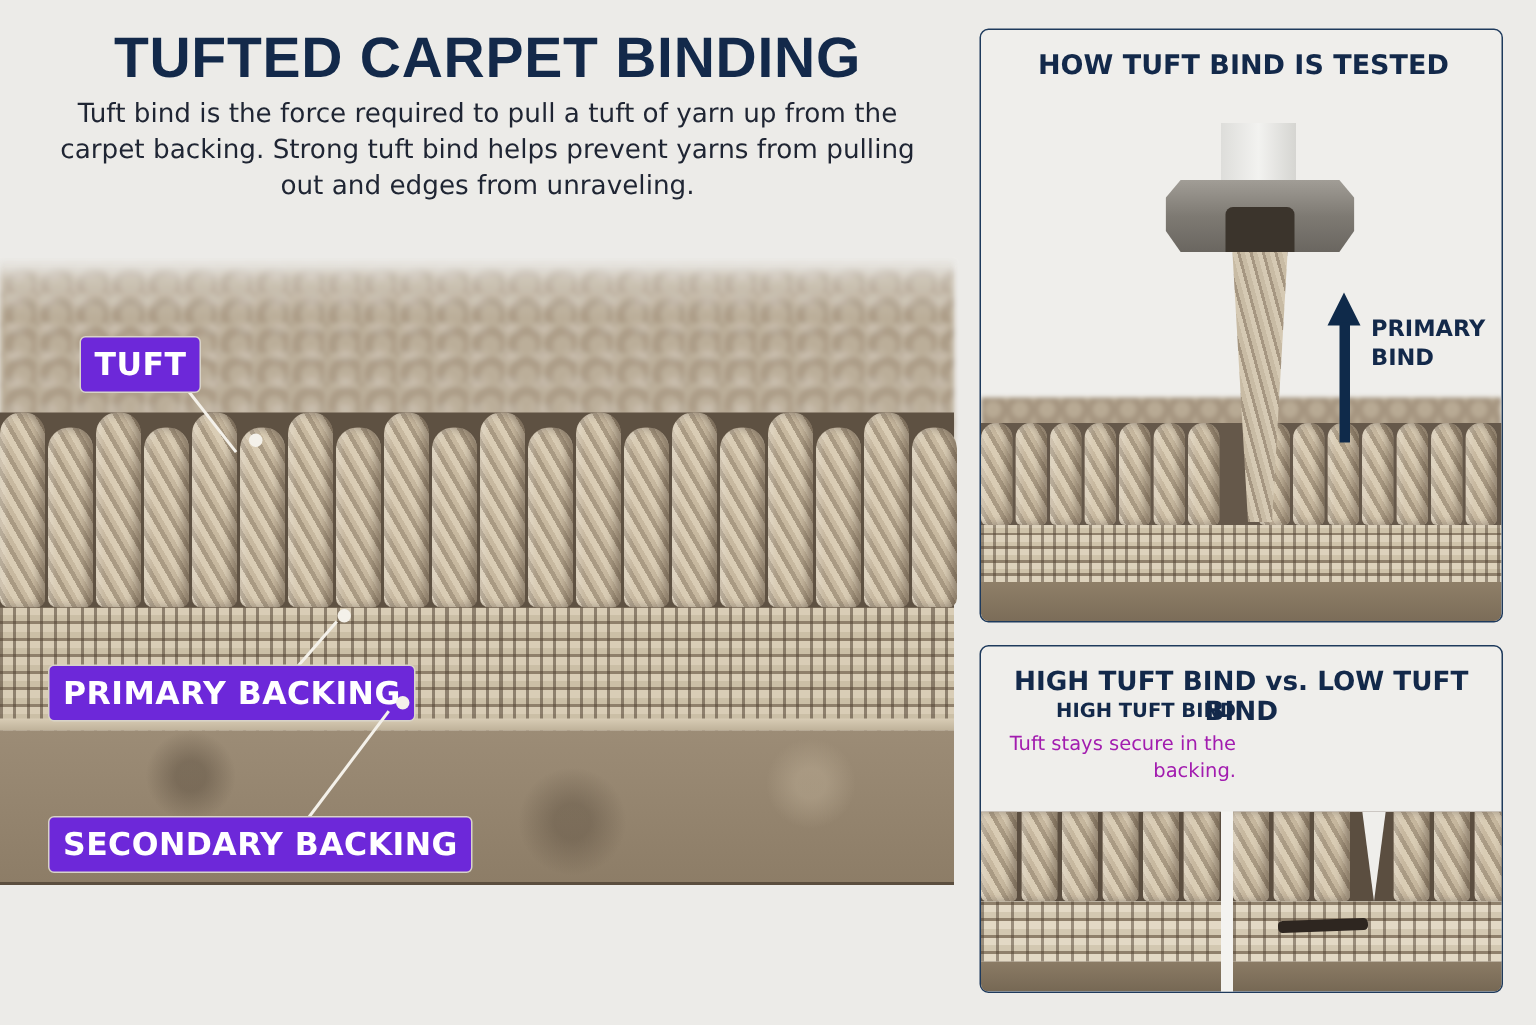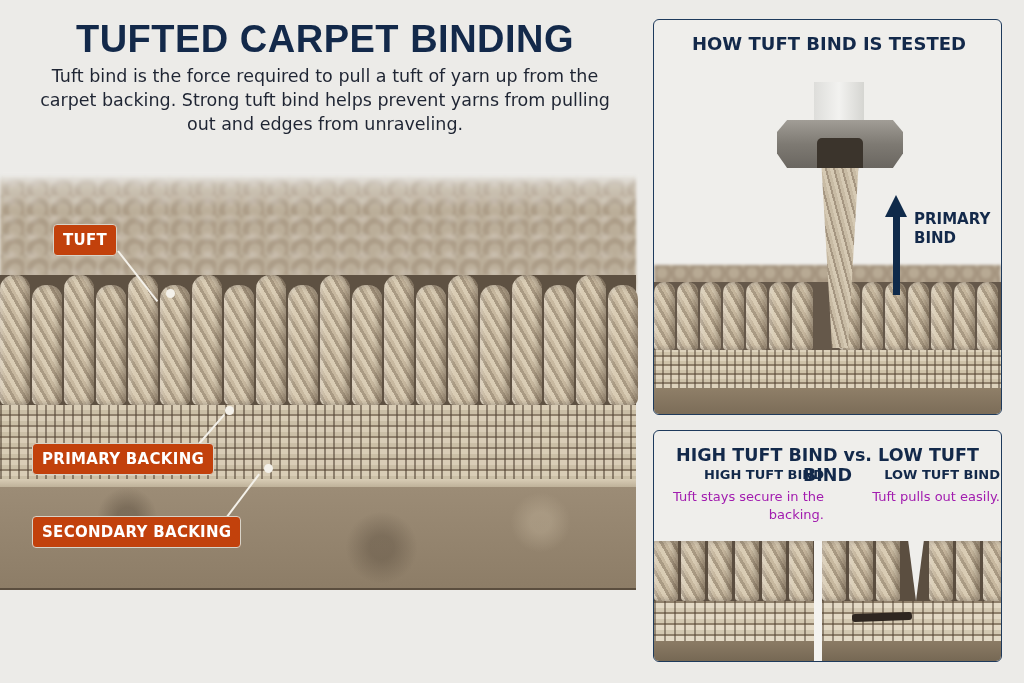--- a/index.html
+++ b/index.html
@@ -71,22 +71,22 @@
     background:
       radial-gradient(circle at 20% 30%, rgba(70,58,45,0.35) 0 10px, transparent 30px),
       radial-gradient(circle at 60% 60%, rgba(70,58,45,0.3) 0 12px, transparent 36px),
       radial-gradient(circle at 85% 35%, rgba(200,185,160,0.35) 0 10px, transparent 30px),
       linear-gradient(#9c8c76, #8d7d67);
     border-bottom: 2px solid #5b4e3f;
   }
 
   
   .callout {
-    position: absolute; background: #c2410c; color: #ffffff;
-    font-weight: 700; font-size: 15px; padding: 6px 9px;
+    position: absolute; background: #6d28d9; color: #ffffff;
+    font-weight: 700; font-size: 21px; padding: 6px 9px;
     border-radius: 4px; border: 1px solid #d8d3c8;
     font-family: "DejaVu Sans", sans-serif; letter-spacing: 0.3px;
     white-space: nowrap;
   }
   .callout-line {
     position: absolute; height: 2px; background: #f4f1ea; transform-origin: 0 50%;
   }
   .callout-dot {
     position: absolute; width: 9px; height: 9px; border-radius: 50%; background: #f4f1ea;
   }
@@ -242,21 +242,21 @@
 <div class="callout-line" style="left:118px; top:250px; width:64px; transform: rotate(52deg);"></div>
 <div class="callout-dot" style="left:166px; top:289px;"></div>
 <div class="callout" style="left:53px; top:224px;">TUFT</div>
 
 <div class="callout-line" style="left:197px; top:445px; width:42px; transform: rotate(-49deg);"></div>
 <div class="callout-dot" style="left:225px; top:406px;"></div>
 <div class="callout" style="left:32px; top:443px;">PRIMARY BACKING</div>
 
 <div class="callout-line" style="left:205px; top:545px; width:90px; transform: rotate(-53deg);"></div>
 <div class="callout-dot" style="left:264px; top:464px;"></div>
-<div class="callout" style="left:32px; top:516px;">SECONDARY BACKING</div>
+<div class="callout" style="left:32px; top:544px;">SECONDARY BACKING</div>
 
 <div class="panel panel-test">
   <div class="test-scene">
     <div class="rod"></div>
     <div class="t-pile-far"></div>
     <div class="t-tufts">
       <div class="tuft"></div>
         <div class="tuft"></div>
         <div class="tuft"></div>
         <div class="tuft"></div>
@@ -287,24 +287,20 @@
   <div class="panel-title test-title">HOW TUFT BIND IS TESTED</div>
 </div>
 
 <div class="panel panel-compare">
   <div class="compare-title">HIGH TUFT BIND  vs. LOW TUFT BIND</div>
 
   <div class="compare-col left">
     <div class="col-heading">HIGH TUFT BIND</div>
     <div class="col-desc">Tuft stays secure in the backing.</div>
   </div>
-  <div class="compare-col right">
-    <div class="col-heading">LOW TUFT BIND</div>
-    <div class="col-desc">Tuft pulls out easily.</div>
-  </div>
 
   <div class="sample left">
     <div class="s-tufts">
       <div class="tuft"></div>
         <div class="tuft"></div>
         <div class="tuft"></div>
       <div class="tuft"></div>
         <div class="tuft"></div>
         <div class="tuft"></div>
     </div>

